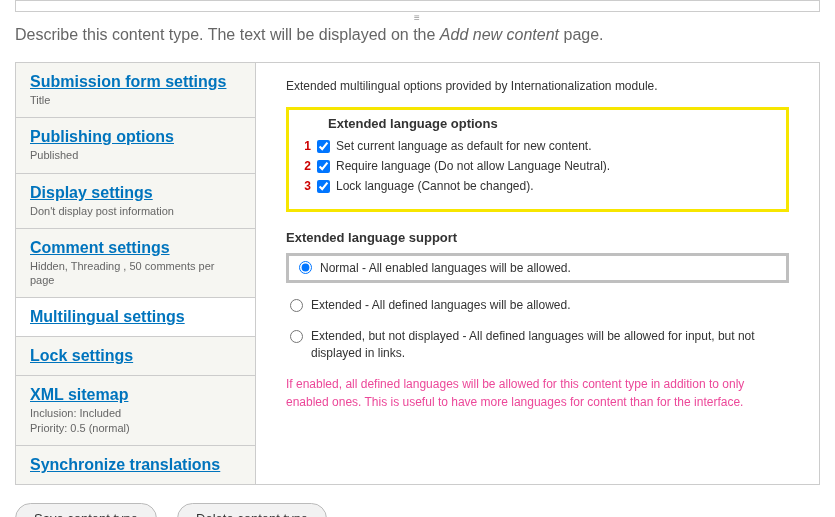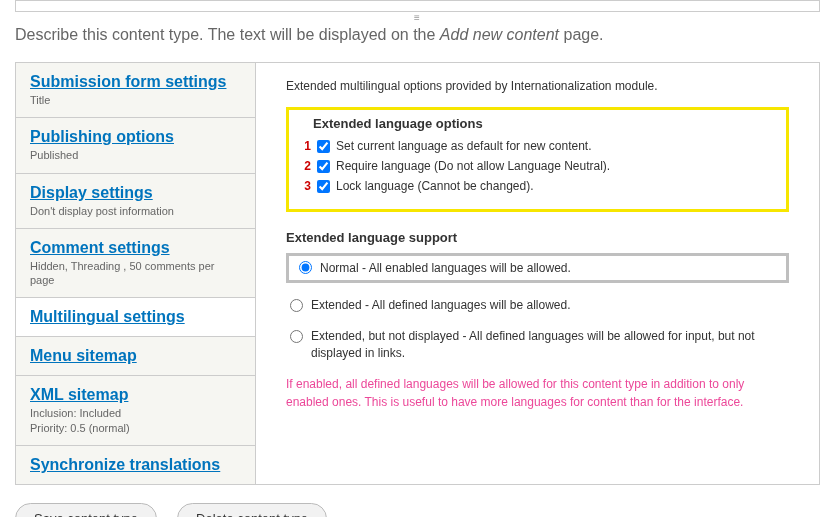--- a/index.html
+++ b/index.html
@@ -53,37 +53,37 @@
       <div class="summary">Don't display post information</div>
     </div>
     <div class="tab-item">
       <a>Comment settings</a>
       <div class="summary">Hidden, Threading , 50 comments per page</div>
     </div>
     <div class="tab-item active">
       <a>Multilingual settings</a>
     </div>
     <div class="tab-item">
-      <a>Menu sitemap</a>
+      <a>Lock settings</a>
     </div>
     <div class="tab-item">
       <a>XML sitemap</a>
       <div class="summary" style="white-space:pre-line">Inclusion: Included
 Priority: 0.5 (normal)</div>
     </div>
     <div class="tab-item" style="border-bottom:none">
       <a>Synchronize translations</a>
     </div>
   </div>
 
   <div class="tabs-content">
     <div class="intro">Extended multilingual options provided by Internationalization module.</div>
 
     <div class="yellow-box">
-      <div class="section-title" style="margin-left:20px">Extended language options</div>
+      <div class="section-title" style="margin-left:35px">Extended language options</div>
       <div class="opt-row">
         <span class="num-label">1</span>
         <input type="checkbox" checked="" style="">
         <label>Set current language as default for new content.</label>
       </div>
       <div class="opt-row">
         <span class="num-label">2</span>
         <input type="checkbox" checked="" style="">
         <label>Require language (Do not allow Language Neutral).</label>
       </div>

